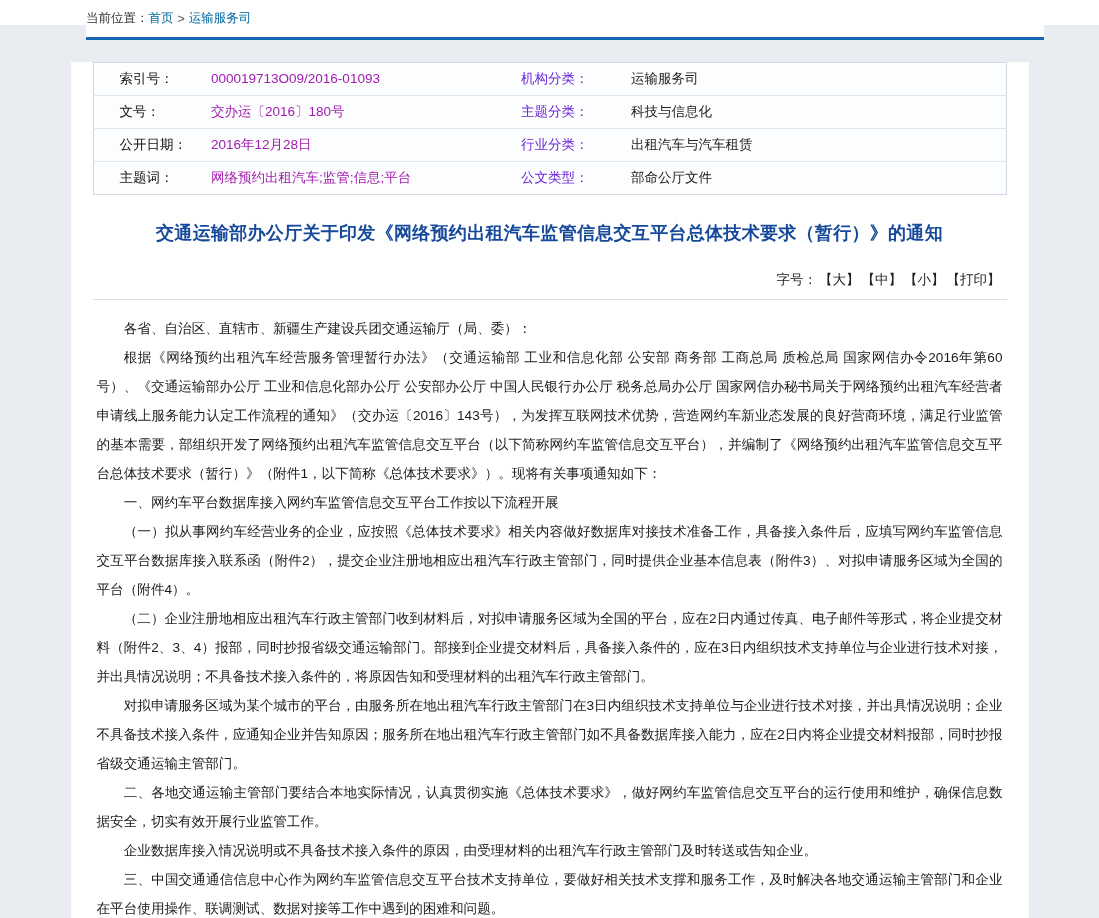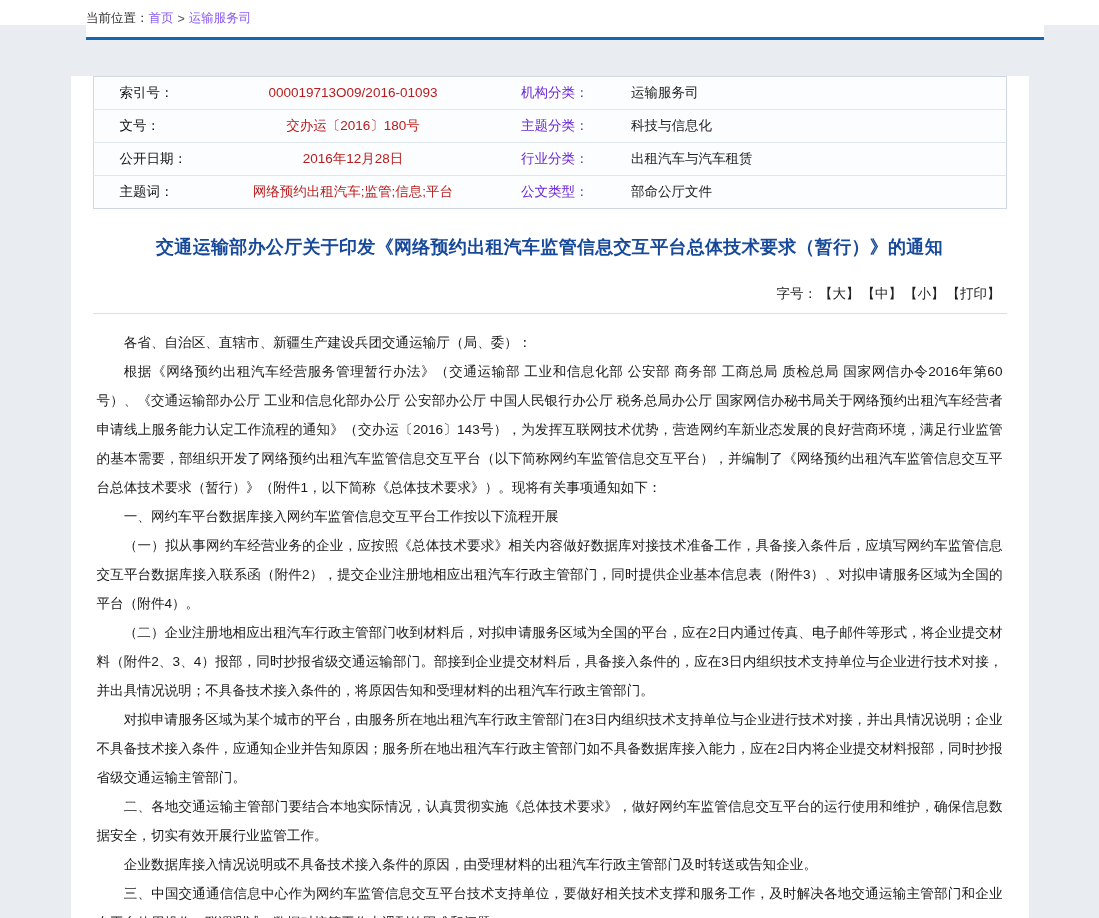--- a/index.html
+++ b/index.html
@@ -18,60 +18,60 @@
   
   .breadcrumb-bar {
     height: 37px;
     background: #ffffff;
     display: flex;
     align-items: center;
     padding-left: 86px;
     font-size: 12.5px;
     color: #333;
   }
-  .breadcrumb-bar .bc-link { color: #8b5cf6; cursor: pointer; }
+  .breadcrumb-bar .bc-link { color: #0369a1; cursor: pointer; }
   .breadcrumb-bar .bc-sep { color: #555; margin: 0 4px; }
 
   .blue-rule {
     height: 3px;
     background: #1766b3;
     width: 100%;
   }
 
   .doc-wrap {
     width: 958px;
     margin: 0 auto;
     background: #ffffff;
     padding: 0 0 10px 0;
     min-height: 893px;
     position: relative;
   }
 
   .meta-table {
-    margin: 36px 22px 0 22px;
+    margin: 22px 22px 0 22px;
     border: 1px solid #cfd8e3;
     border-collapse: collapse;
     width: calc(100% - 44px);
     background: #fcfdfe;
     font-size: 13.5px;
     color: #222;
   }
   .meta-table tr { border-bottom: 1px solid #dfe6ee; }
   .meta-table tr:last-child { border-bottom: none; }
   .meta-table td {
     padding: 7px 6px 7px 10px;
     vertical-align: middle;
     line-height: 18px;
   }
   .meta-table td.k {
     width: 108px;
     color: #111;
     padding-left: 26px;
   }
-  .meta-table td.v { width: 300px; color: #b91c1c; text-align: center; }
+  .meta-table td.v { width: 300px; color: #a21caf; }
   .meta-table td.k2 {
     width: 120px;
     color: #6d28d9;
     padding-left: 20px;
   }
   .meta-table td.v2 { color: #222; }
 
   .doc-title {
     margin: 18px 58px 0 58px;
     text-align: center;

